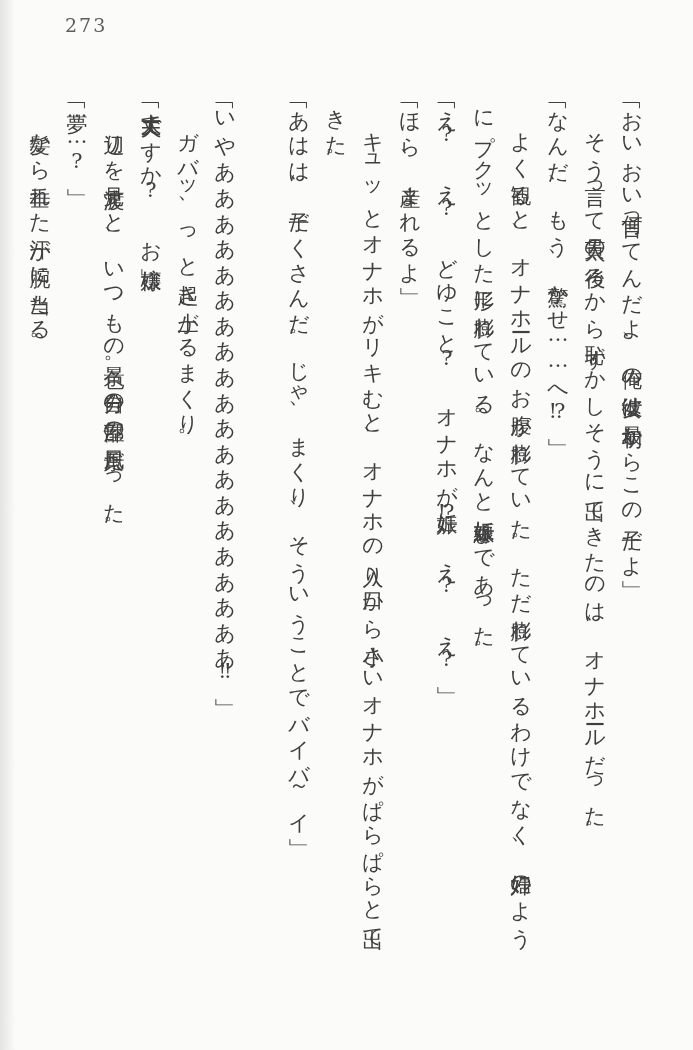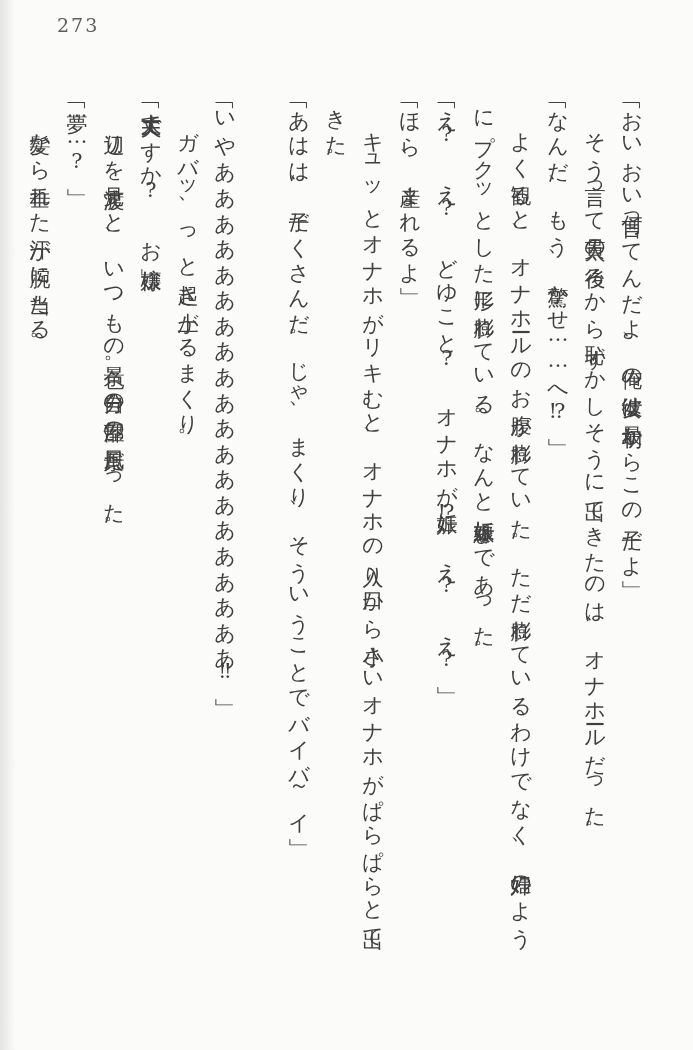--- a/index.html
+++ b/index.html
@@ -19,21 +19,21 @@
   .edge-shade {
     position: absolute;
     left: 0; top: 0;
     width: 16px; height: 100%;
     background: linear-gradient(to right, rgba(110,110,110,0.16), rgba(110,110,110,0));
     pointer-events: none;
   }
   .page-number {
     position: absolute;
     top: 14px;
-    left: 57px;
+    left: 65px;
     font-size: 19px;
     letter-spacing: 2px;
     color: #5d5d5d;
   }
   .text-block {
     position: absolute;
     top: 95px;
     right: 43px;
     height: 859px;
     writing-mode: vertical-rl;

